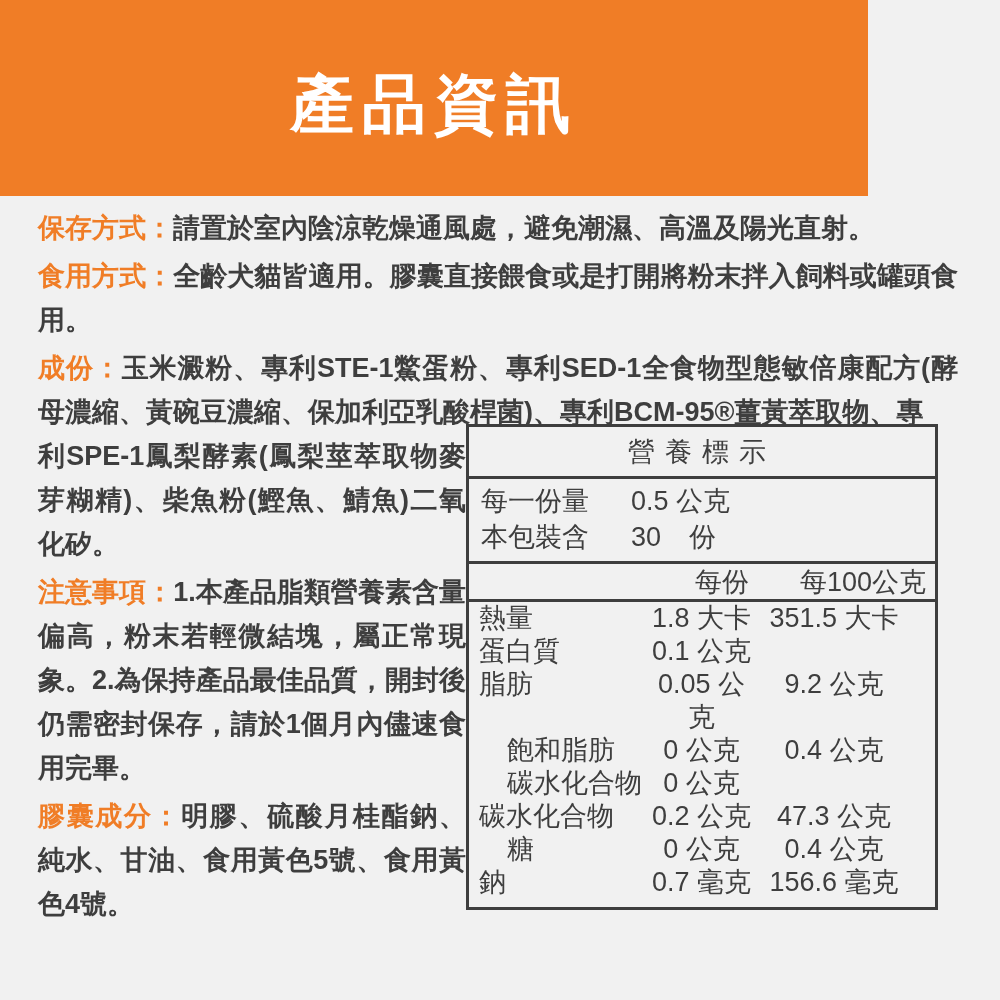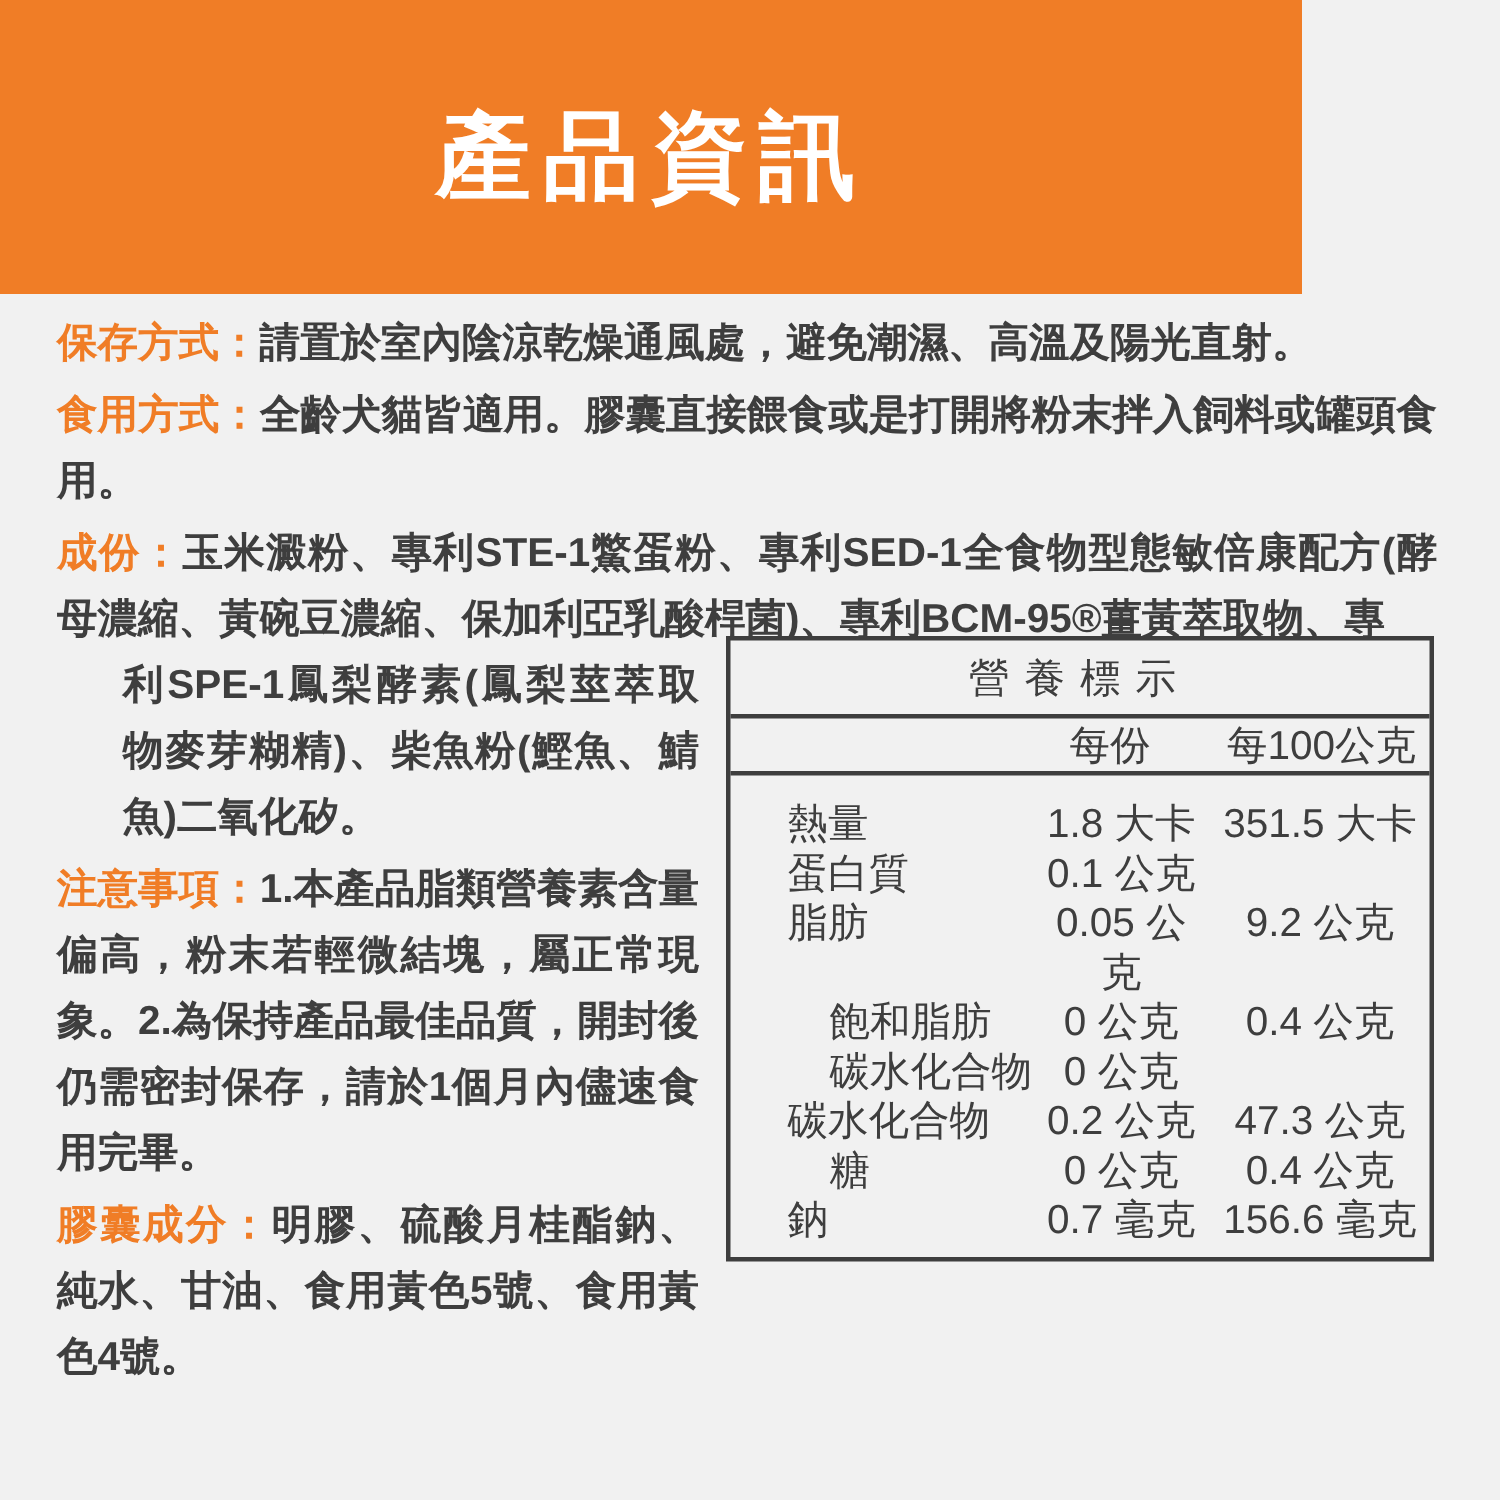--- a/index.html
+++ b/index.html
@@ -40,26 +40,26 @@
     width: 920px;
     font-size: 27px;
     font-weight: bold;
     line-height: 44px;
     text-align: justify;
   }
   .content p { margin: 0 0 4px 0; }
   .sec-label { color: var(--accent); font-weight: bold; }
   .narrow { width: 428px; }
   .wide-para { margin-bottom: 0 !important; }
-  .narrow p:first-child { margin-top: 0; margin-left: 44px; }
+  .narrow p:first-child { margin-top: 0; }
 
   
   .ntable {
     position: absolute;
-    left: 484px; top: 424px;
+    left: 466px; top: 424px;
     width: 472px;
     background: var(--bg);
     border: 3px solid var(--ink);
     font-size: 27px;
     line-height: 34px;
   }
   .t-title {
     height: 52px;
     display: flex;
     align-items: center;
@@ -79,21 +79,21 @@
   .t-colhead {
     display: grid;
     grid-template-columns: 180px 105px 160px;
     height: 38px;
     align-items: center;
     border-bottom: 3px solid var(--ink);
     padding-left: 20px;
   }
   .t-colhead .c1 { text-align: right; padding-right: 25px; }
   .t-colhead .c2 { text-align: right; padding-right: 8px; }
-  .t-body { padding: 16px 0 8px 10px; margin-left: 28px; }
+  .t-body { padding: 0 0 8px 10px; }
   .trow {
     display: grid;
     grid-template-columns: 170px 105px 160px;
     line-height: 33px;
   }
   .trow .cell-v { text-align: center; }
   .trow.indent .cell-l { padding-left: 28px; }
 </style>
 </head>
 <body>
@@ -114,20 +114,31 @@
 
     <p><span class="sec-label">注意事項：</span><span>1.本產品脂類營養素含量偏高，粉末若輕微結塊，屬正常現象。2.為保持產品最佳品質，開封後仍需密封保存，請於1個月內儘速食用完畢。</span></p>
 
     <p><span class="sec-label">膠囊成分：</span><span>明膠、硫酸月桂酯鈉、純水、甘油、食用黃色5號、食用黃色4號。</span></p>
   </div>
 </div>
 
 <div class="ntable">
   <div class="t-title">營養標示</div>
 
+  <div class="t-serving">
+    <div class="srow">
+      <span class="s-label">每一份量</span>
+      <span class="s-val">0.5 公克</span>
+    </div>
+    <div class="srow">
+      <span class="s-label">本包裝含</span>
+      <span class="s-val">30</span>
+      <span class="s-unit">份</span>
+    </div>
+  </div>
 
   <div class="t-colhead">
     <span class="c0"></span>
     <span class="c1">每份</span>
     <span class="c2">每100公克</span>
   </div>
 
   <div class="t-body">
     <div class="trow">
       <span class="cell-l">熱量</span>

